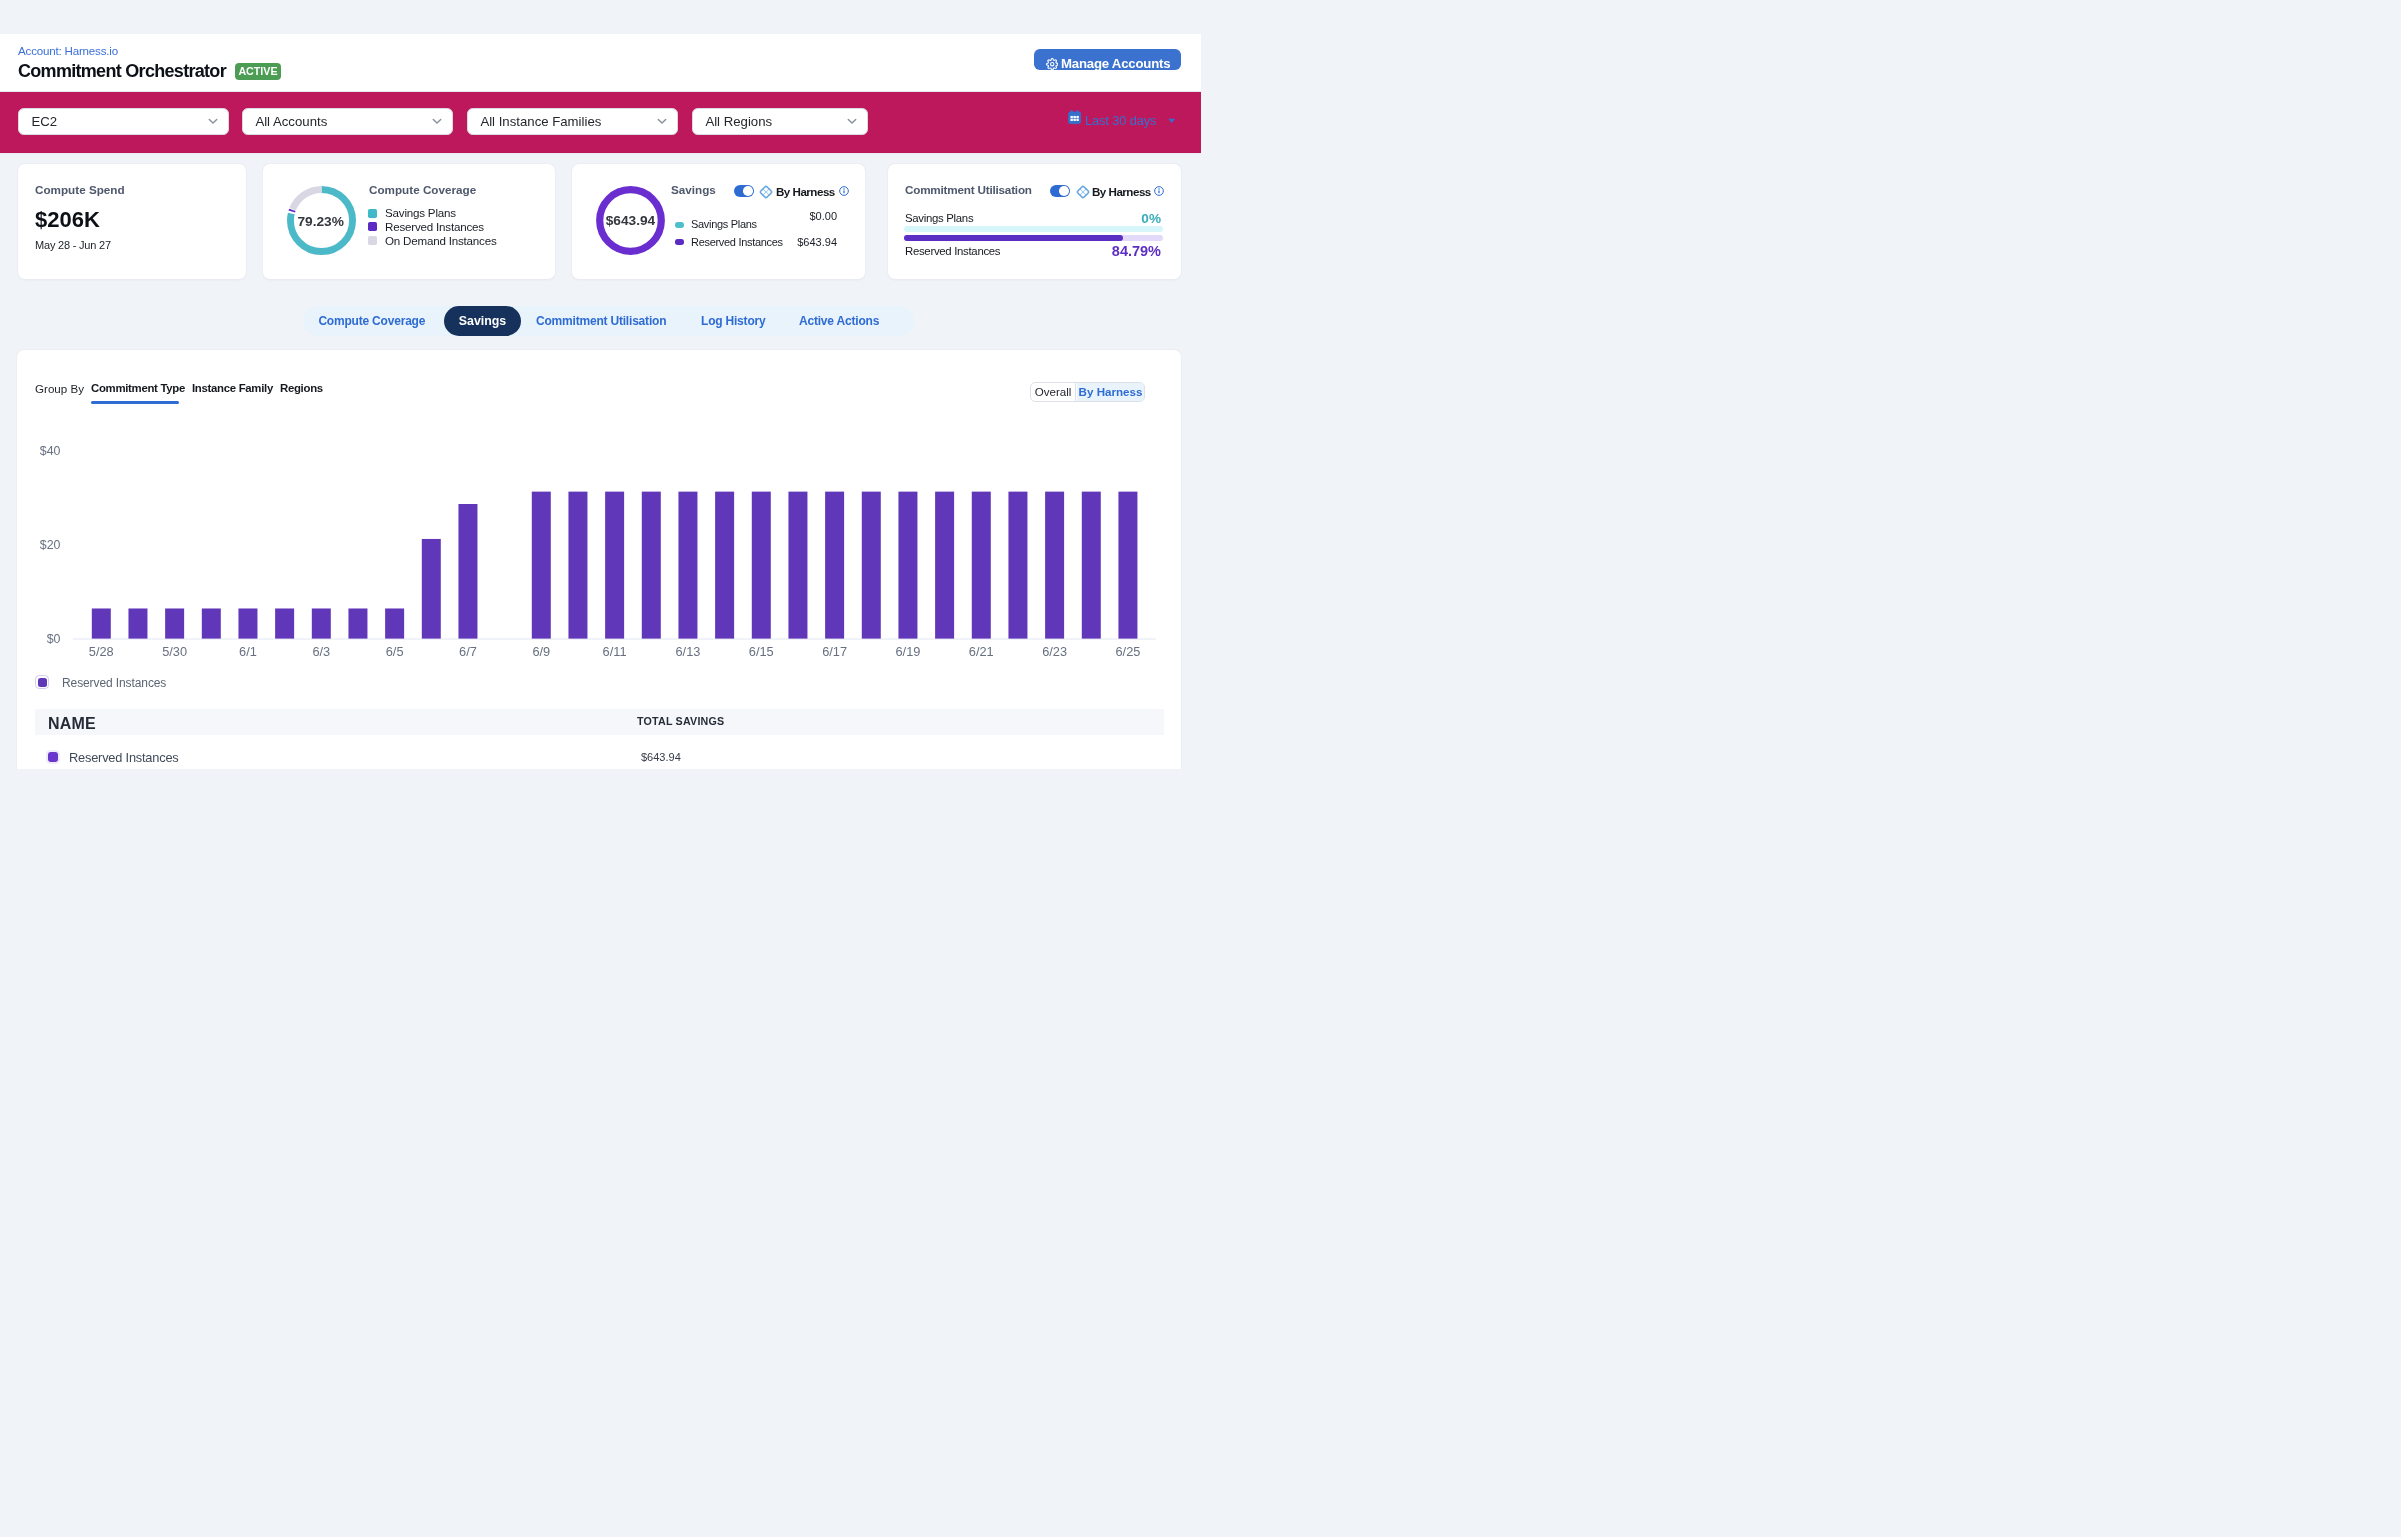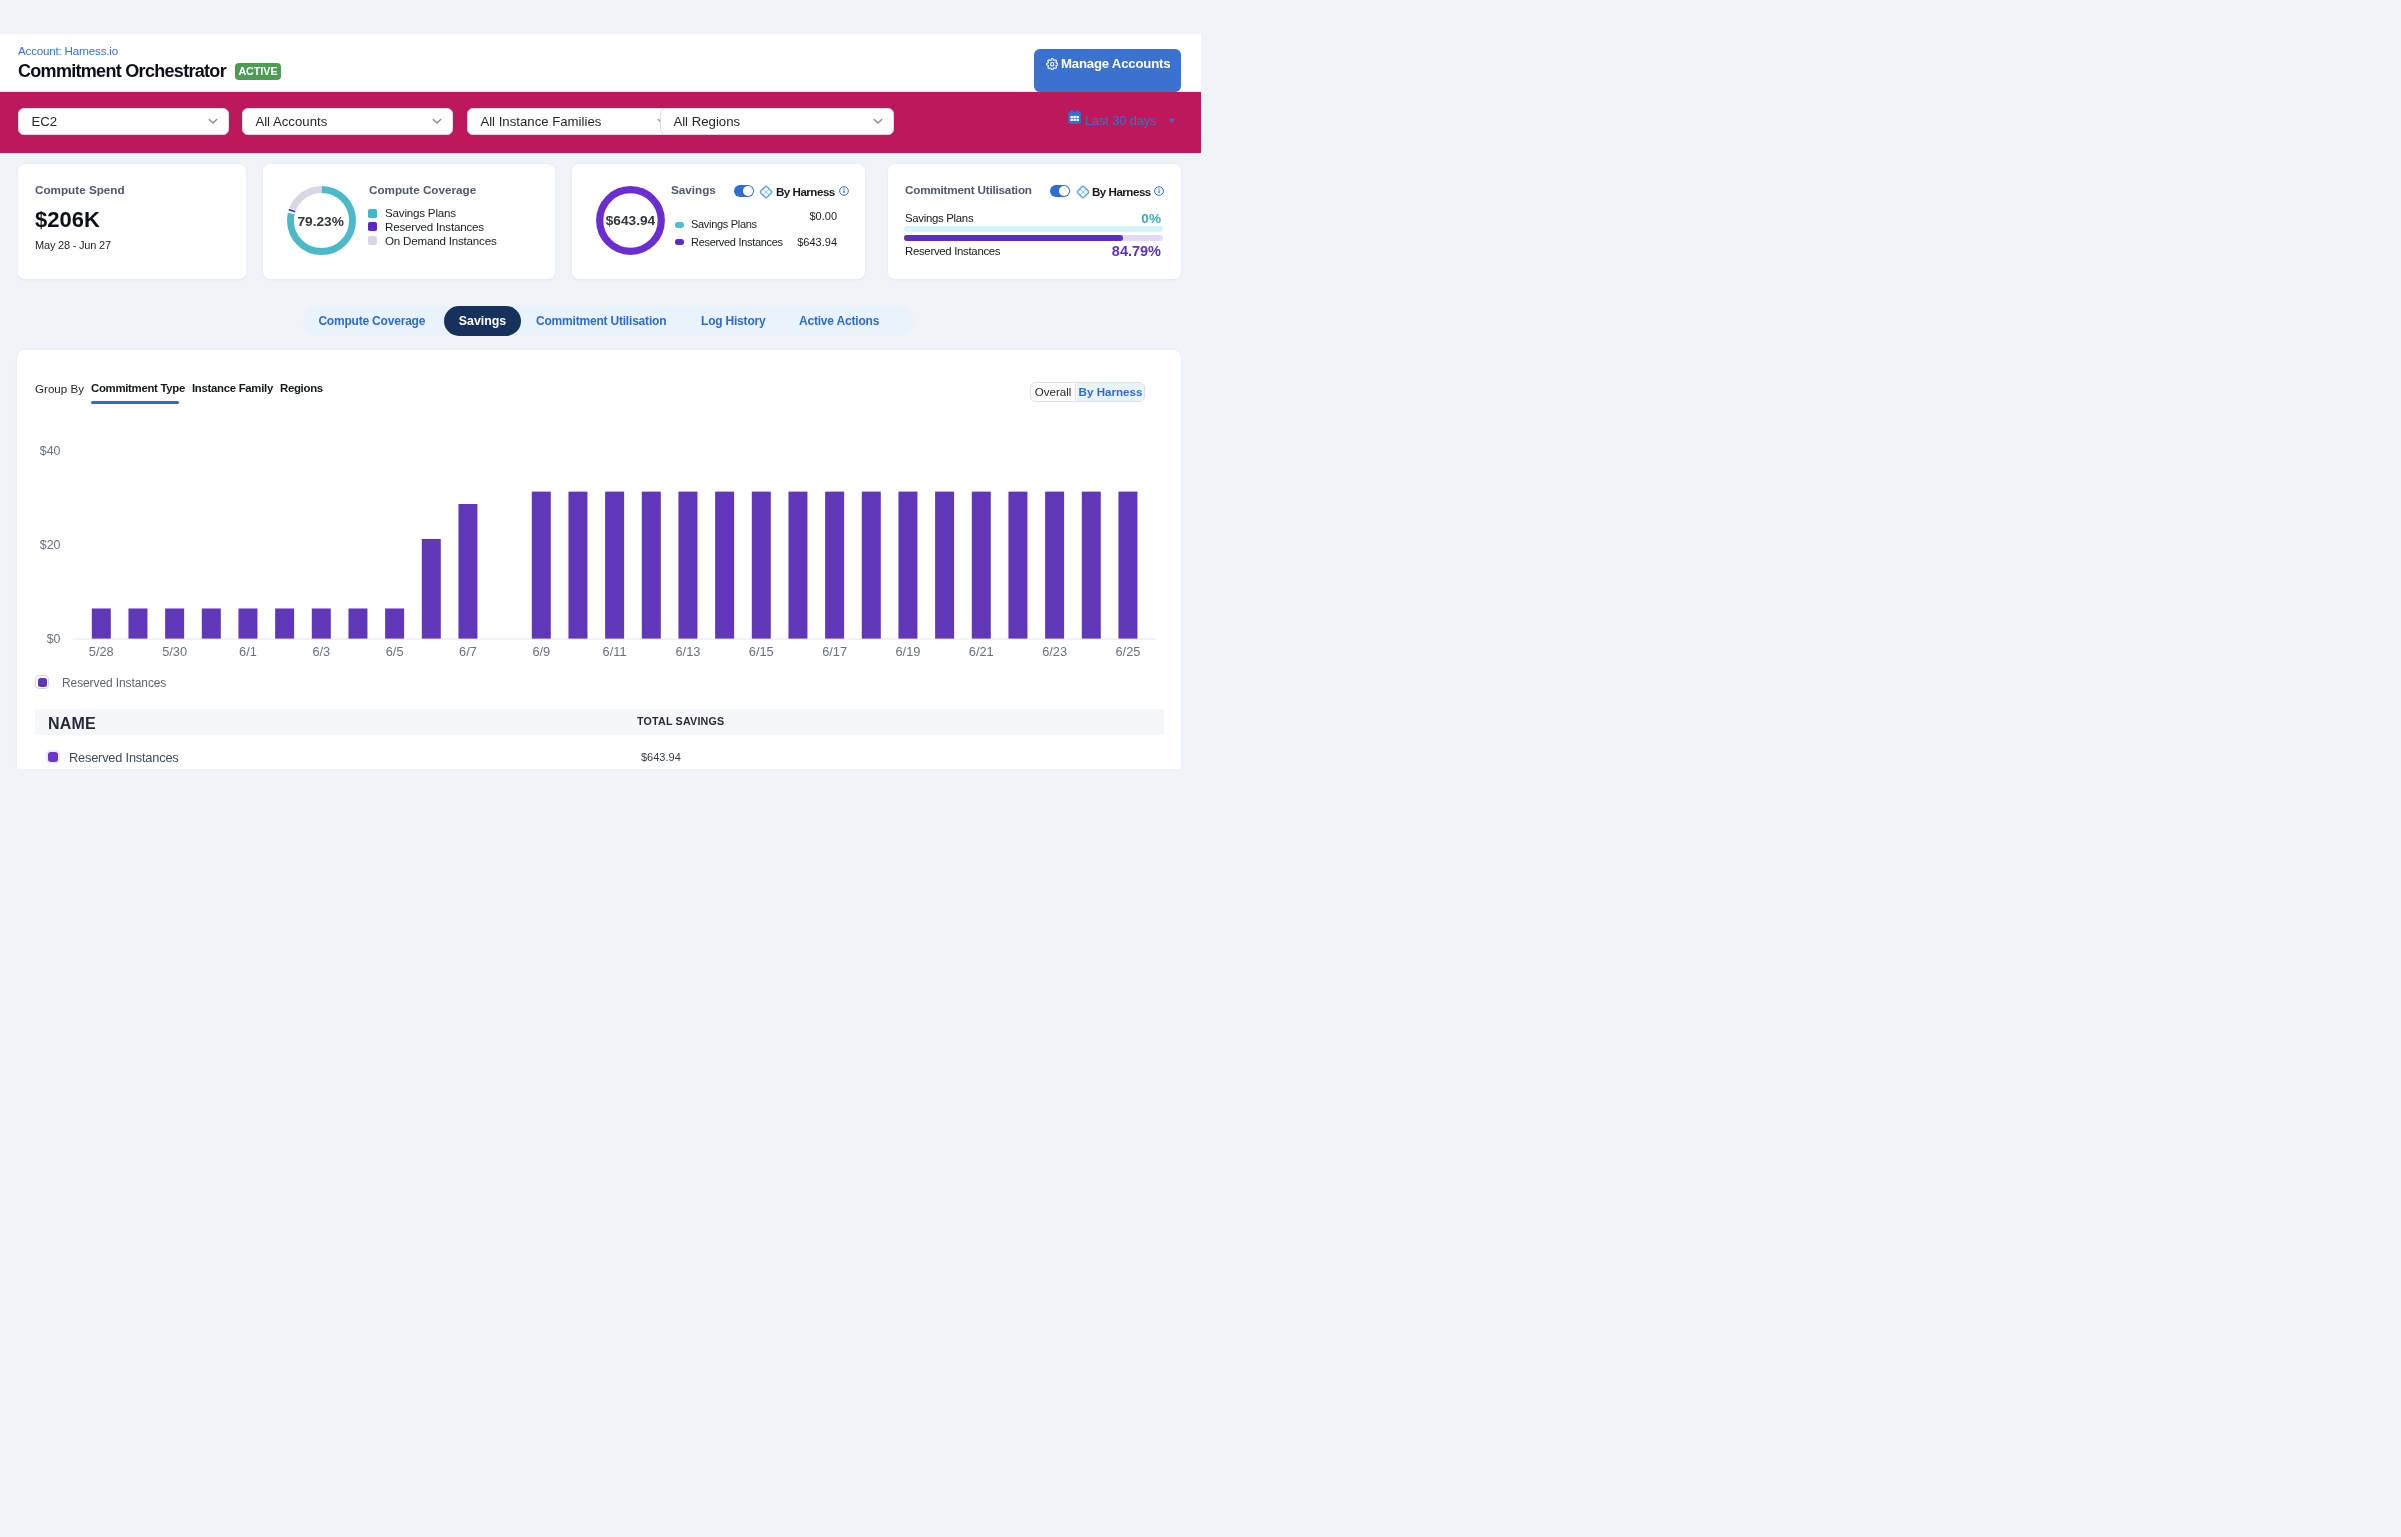--- a/index.html
+++ b/index.html
@@ -8,21 +8,21 @@
 #page { position:relative; width:1201px; height:769px; overflow:hidden; background:#f0f3f8;margin-top:34px; }
 .abs { position:absolute; }
 .card { position:absolute; background:#fff; border-radius:6.6px; box-shadow:0 0.8px 2.5px rgba(40,41,61,.05), 0 0 0.8px rgba(40,41,61,.08); }
 .slate { color:#4e586c; font-weight:bold; font-size:11.7px; white-space:nowrap; }
 
 #hdr { position:absolute; left:0; top:0; width:1201px; height:57px; background:#fff; }
 #hdrline { position:absolute; left:0; top:57px; width:1201px; height:0.8px; background:#e4e7ee; }
 #acct { position:absolute; left:18px; top:10px; font-size:11.6px; letter-spacing:-0.2px; color:#3b6fd8; }
 #title { position:absolute; left:18px; top:27px; font-size:18px; font-weight:bold; color:#0d1017; letter-spacing:-0.7px; white-space:nowrap; }
 #badge { position:absolute; left:235px; top:29px; width:46px; height:17.3px; background:#4d9c53; border-radius:4.1px; color:#fff; font-size:10.7px; font-weight:bold; text-align:center; line-height:17.3px; }
-#managebtn { position:absolute; left:1034px; top:15px; width:147px; height:43px; background:#3b72cf; border-radius:5.8px; color:#fff; }
+#managebtn { position:absolute; left:1034px; top:15px; width:147px; height:21px; background:#3b72cf; border-radius:5.8px; color:#fff; }
 #managebtn .txt { position:absolute; left:27px; top:7.4px; font-size:13.2px; font-weight:bold; letter-spacing:-0.2px; white-space:nowrap; }
 #managebtn svg { position:absolute; left:11.6px; top:8.7px; }
 
 #filters { position:absolute; left:0; top:58px; width:1201px; height:62px; background:#be185d; border-bottom:0.8px solid #e9ebf1; }
 .dd { position:absolute; top:15.7px; height:27px; background:#fff; border:0.8px solid #d8dbe2; border-radius:5.8px; font-size:13.2px; color:#23262c; line-height:25.6px; padding-left:12.4px; }
 .dd .chev { position:absolute; right:10px; top:9px; }
 #range { position:absolute; left:1068px; top:73px; height:20px; }
 #rangetxt { position:absolute; left:1085px; top:79px; font-size:12.8px; letter-spacing:-0.1px; color:#3570cd; }
 
 #c1 { left:18px; top:130px; width:228px; height:115px; }
@@ -80,21 +80,21 @@
   <div id="filters">
     <div class="dd" style="left:18px; width:211px;">EC2<svg class="chev" width="10" height="6.6" viewBox="0 0 12 8" fill="none" stroke="#8b919c" stroke-width="1.8" stroke-linecap="round">
           <path d="M1.5 1.8 L6 6 L10.5 1.8"></path>
         </svg></div>
     <div class="dd" style="left:242px; width:211px;">All Accounts<svg class="chev" width="10" height="6.6" viewBox="0 0 12 8" fill="none" stroke="#8b919c" stroke-width="1.8" stroke-linecap="round">
           <path d="M1.5 1.8 L6 6 L10.5 1.8"></path>
         </svg></div>
     <div class="dd" style="left:467px; width:211px;">All Instance Families<svg class="chev" width="10" height="6.6" viewBox="0 0 12 8" fill="none" stroke="#8b919c" stroke-width="1.8" stroke-linecap="round">
           <path d="M1.5 1.8 L6 6 L10.5 1.8"></path>
         </svg></div>
-    <div class="dd" style="left:660px; width:234px;">All Regions<svg class="chev" width="10" height="6.6" viewBox="0 0 12 8" fill="none" stroke="#8b919c" stroke-width="1.8" stroke-linecap="round">
+    <div class="dd" style="left:692px; width:176px;">All Regions<svg class="chev" width="10" height="6.6" viewBox="0 0 12 8" fill="none" stroke="#8b919c" stroke-width="1.8" stroke-linecap="round">
           <path d="M1.5 1.8 L6 6 L10.5 1.8"></path>
         </svg></div>
   </div>
   <svg id="range" width="13.2" height="14" viewBox="0 0 16 17">
     <rect x="0.5" y="2.5" width="15" height="14" rx="2.5" fill="#3570cd"></rect>
     <rect x="3.2" y="0" width="2.6" height="5" rx="1.3" fill="#3570cd"></rect>
     <rect x="10.2" y="0" width="2.6" height="5" rx="1.3" fill="#3570cd"></rect>
     <g fill="#fff">
         <rect x="3" y="7.2" width="2.9" height="2.7"></rect>
         <rect x="6.6" y="7.2" width="2.9" height="2.7"></rect>

